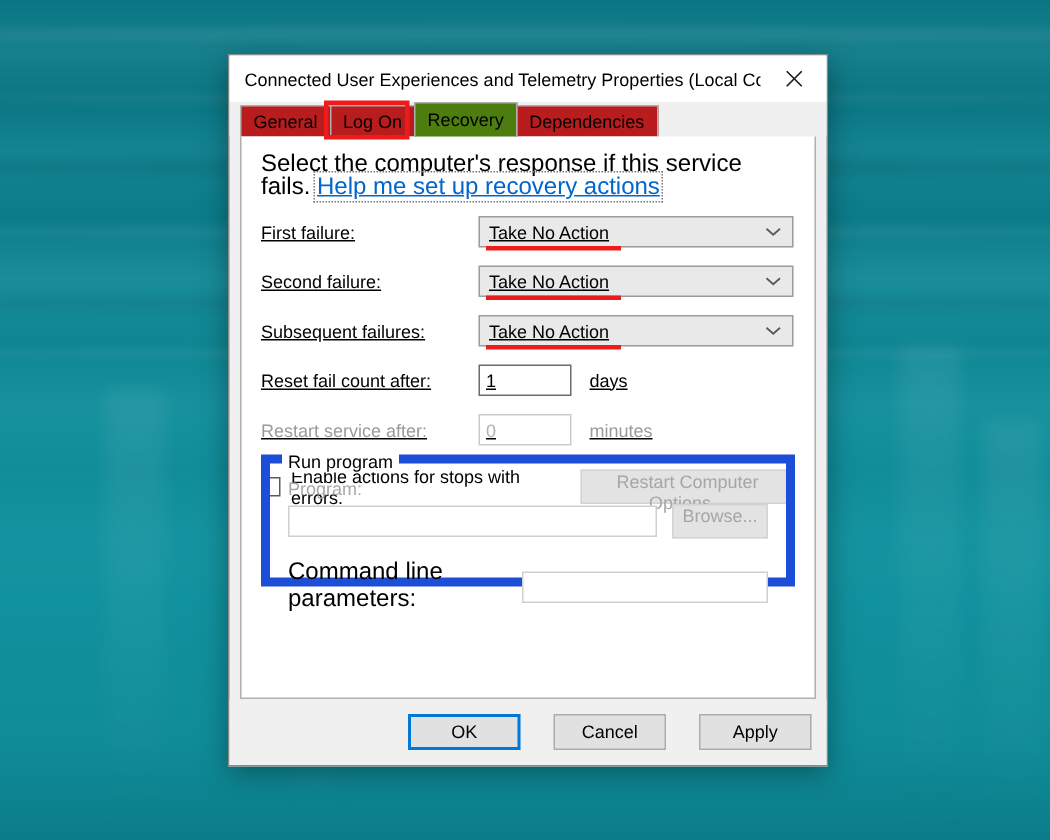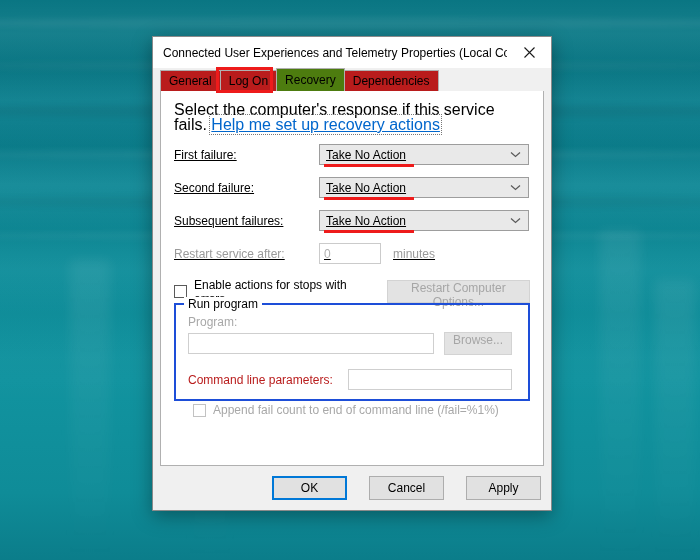--- a/index.html
+++ b/index.html
@@ -293,22 +293,22 @@
     width: 152px;
     height: 23px;
   }
 
   
   .groupbox {
     position: absolute;
     left: 13px;
     right: 13px;
     top: 212px;
-    height: 98px;
-    border: 2px solid #1d4ed8;
+    height: 88px;
+    border: 6px solid #1d4ed8;
     box-sizing: border-box;
   }
   .groupbox > .legend {
     position: absolute;
     top: -8px;
     left: 8px;
     background: #ffffff;
     padding: 0 4px;
     font-size: 12px;
     color: #000;
@@ -333,22 +333,22 @@
     width: 68px;
     height: 23px;
   }
   .cmd-row {
     display: flex;
     align-items: center;
     margin-top: 14px;
   }
   .cmd-row .cl {
     width: 160px;
-    font-size: 12px;
-    color: #b91c1c;
+    font-size: 16px;
+    color: #000000;
   }
   .cmd-input {
     width: 164px;
     height: 21px;
     border: 1px solid #cfcfcf;
     background: #fff;
     box-sizing: border-box;
   }
   .append-row {
     display: flex;
@@ -453,20 +453,25 @@
           <span class="val">Take No Action</span>
           <span class="chev">
             <svg width="11" height="7" viewBox="0 0 11 7">
                 <path d="M1 1.5 L5.5 5.5 L10 1.5" stroke="#5a5a5a" stroke-width="1.2" fill="none"></path>
               </svg>
           </span>
           <div class="combo-underline"></div>
         </div>
       </div>
 
+      <div class="row">
+        <div class="lbl">Reset fail count after:</div>
+        <input class="tinput" type="text" value="1" style="">
+        <span class="unit">days</span>
+      </div>
 
       <div class="row disabled">
         <div class="lbl">Restart service after:</div>
         <input class="tinput dis" type="text" disabled="" value="0" style="">
         <span class="unit">minutes</span>
       </div>
 
       <div class="cbrow">
         <div class="cbox"></div>
         <span class="cbtext">Enable actions for stops with errors.</span>
@@ -478,24 +483,20 @@
         <div class="gb-inner">
           <div class="sublabel">Program:</div>
           <div class="prog-row">
             <input class="wide-input" type="text" disabled="" value="" style="">
             <div class="btn dis" id="browse-btn">Browse...</div>
           </div>
           <div class="cmd-row">
             <span class="cl">Command line parameters:</span>
             <input class="cmd-input" type="text" disabled="" value="" style="">
           </div>
-          <div class="append-row">
-            <div class="cbox dis"></div>
-            <span class="cbtext dis">Append fail count to end of command line (/fail=%1%)</span>
-          </div>
         </div>
       </div>
 
     </div>
   </div>
 
   <div class="footer">
     <div class="btn default">OK</div>
     <div class="btn">Cancel</div>
     <div class="btn">Apply</div>

